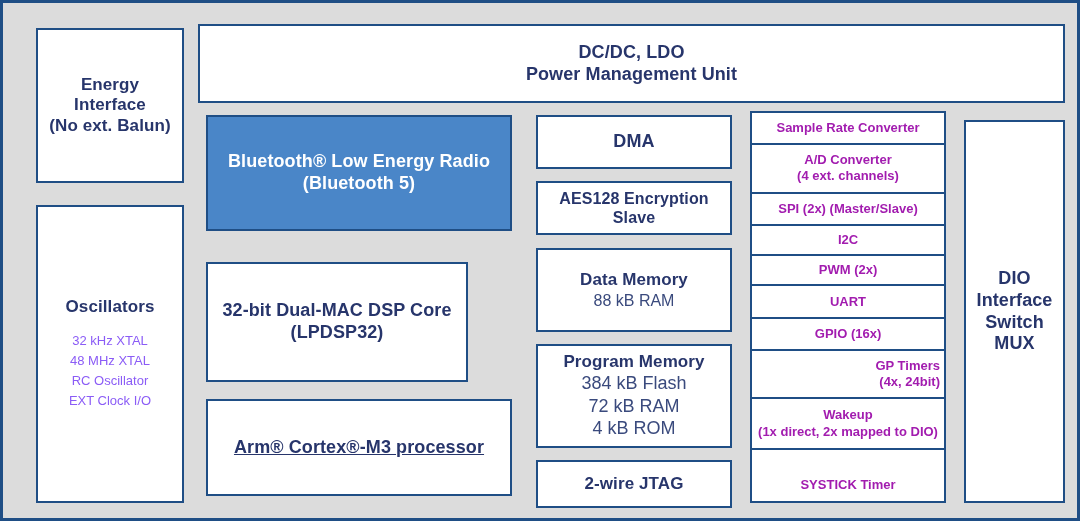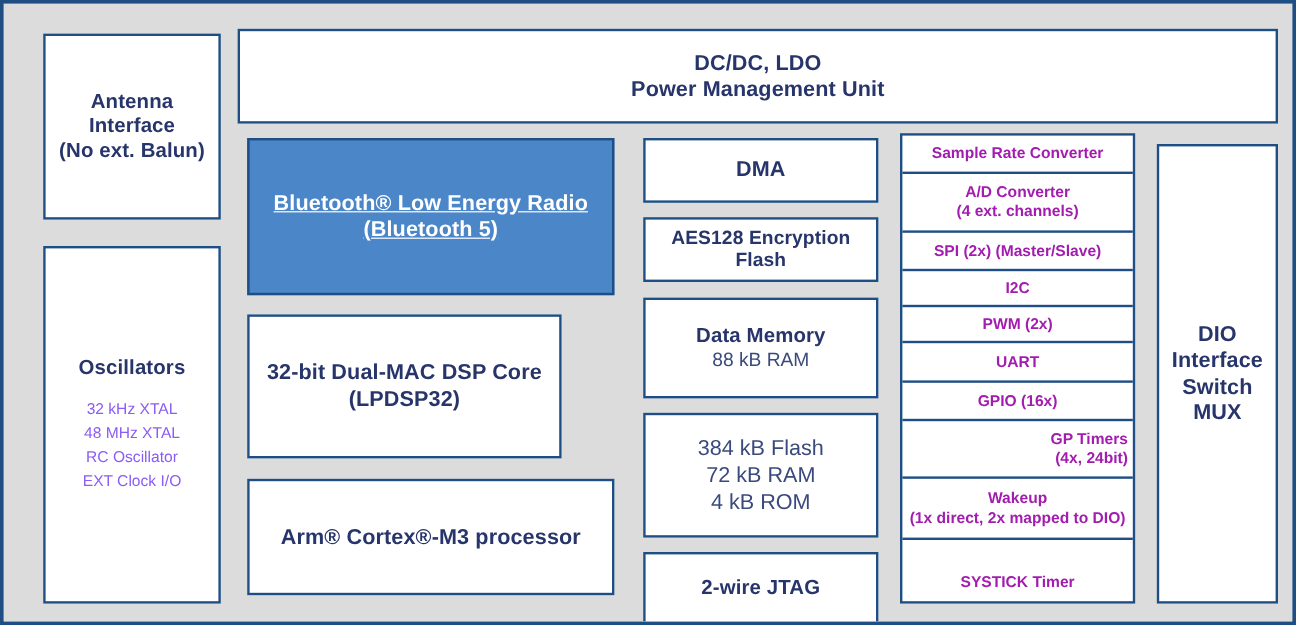--- a/index.html
+++ b/index.html
@@ -87,70 +87,71 @@
 <body>
 
 <div id="diagram-root">
 
   <div class="blk gap-sm" style="left:195px; top:21px; width:867px; height:79px;">
     <div class="ttl fs-18">DC/DC, LDO</div>
     <div class="ttl fs-18">Power Management Unit</div>
   </div>
 
   <div class="blk" style="left:33px; top:25px; width:148px; height:155px;">
-    <div class="ttl fs-17">Antenna</div>
+    <div class="ttl fs-17">Energy</div>
     <div class="ttl fs-17">Interface</div>
     <div class="ttl fs-17">(No ext. Balun)</div>
   </div>
 
   <div class="blk" style="left:33px; top:202px; width:148px; height:298px;">
     <div class="ttl fs-17">Oscillators</div>
     <div class="osc-list">
       <div>32 kHz XTAL</div>
       <div>48 MHz XTAL</div>
       <div>RC Oscillator</div>
       <div>EXT Clock I/O</div>
     </div>
   </div>
 
-  <div class="blk accent" style="left:203px; top:112px; width:306px; height:131px;text-decoration:underline;">
+  <div class="blk accent" style="left:203px; top:112px; width:306px; height:116px;">
     <div class="ttl fs-18">Bluetooth® Low Energy Radio</div>
     <div class="ttl fs-18">(Bluetooth 5)</div>
   </div>
 
   <div class="blk" style="left:203px; top:259px; width:262px; height:120px;">
     <div class="ttl fs-18">32-bit Dual-MAC DSP Core</div>
     <div class="ttl fs-18">(LPDSP32)</div>
   </div>
 
-  <div class="blk" style="left:203px; top:396px; width:306px; height:97px;">
+  <div class="blk" style="left:203px; top:396px; width:306px; height:97px;text-decoration:underline;">
     <div class="ttl fs-18">Arm® Cortex®-M3 processor</div>
   </div>
 
   <div class="blk" style="left:533px; top:112px; width:196px; height:54px;">
     <div class="ttl fs-18">DMA</div>
   </div>
 
   <div class="blk" style="left:533px; top:178px; width:196px; height:54px;">
     <div class="ttl fs-16">AES128 Encryption</div>
-    <div class="ttl fs-16">Flash</div>
+    <div class="ttl fs-16">Slave</div>
   </div>
 
   <div class="blk gap-sm" style="left:533px; top:245px; width:196px; height:84px;">
     <div class="ttl fs-17">Data Memory</div>
     <div class="sub fs-16">88 kB RAM</div>
   </div>
 
   <div class="blk gap-sm" style="left:533px; top:341px; width:196px; height:104px;">
+    <div class="ttl fs-17">Program Memory</div>
     <div class="sub fs-14">384 kB Flash</div>
     <div class="sub fs-14">72 kB RAM</div>
     <div class="sub fs-14">4 kB ROM</div>
   </div>
 
-  <div class="blk" style="left:533px; top:457px; width:196px; height:60px;">
+  <div class="blk" style="left:533px; top:457px; width:196px; height:48px;">
     <div class="ttl fs-17">2-wire JTAG</div>
   </div>
 
   <div id="peripheral-stack">
     <div class="periph-cell" style="flex:1 1 32px;">
       <div>Sample Rate Converter</div>
     </div>
     <div class="periph-cell" style="flex:1 1 48px;">
       <div>A/D Converter</div>
       <div class="l2">(4 ext. channels)</div>

